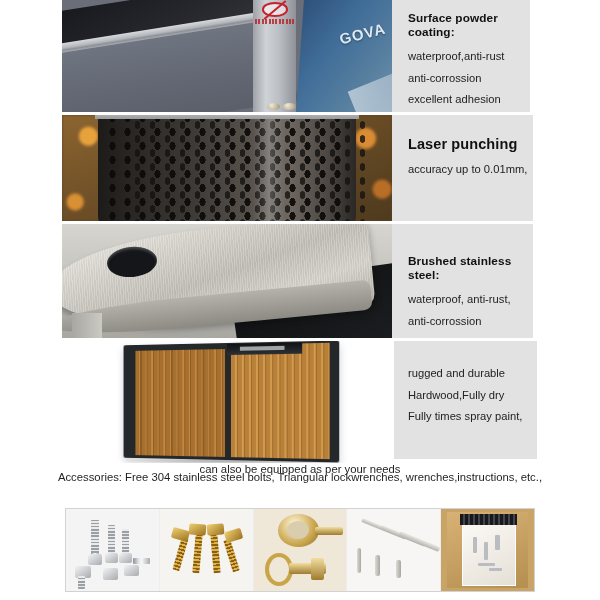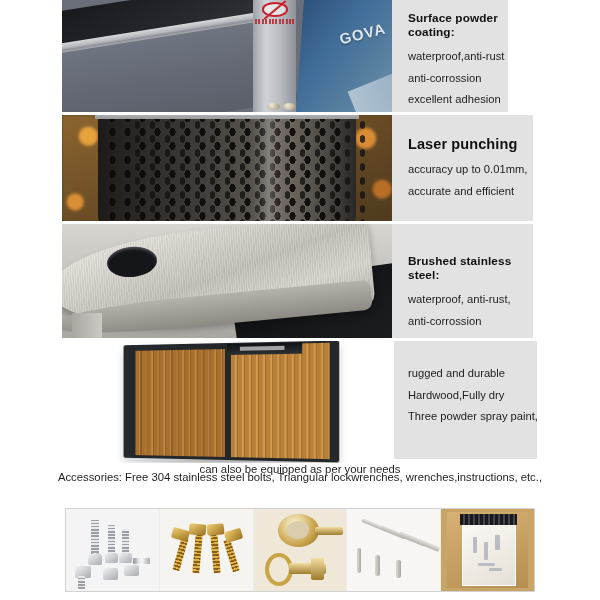--- a/index.html
+++ b/index.html
@@ -178,42 +178,41 @@
       <div class="body"></div>
       <div class="post"></div>
       <div class="nosmoke"></div>
       <div class="cnlab"></div>
       <div class="bluepanel"></div>
       <div class="gova">GOVA</div>
       <div class="streak"></div>
       <div class="bolt"></div>
       <div class="bolt b2"></div>
     </div>
-    <div class="txtbox" style="width:116px;height:112px;padding:11px 0 8px 16px;">
+    <div class="txtbox" style="width:138px;height:112px;padding:11px 0 8px 16px;">
       <div class="h sm">Surface powder coating:</div>
       <div class="l">waterproof,anti-rust</div>
       <div class="l">anti-corrossion</div>
       <div class="l">excellent adhesion</div>
       <div class="l">no flow</div>
     </div>
   </div>
 
   <div class="row" style="top:115px;height:106px;">
     <div class="photo p2" style="width:330px;height:106px;margin-left:62px;">
       <div class="leaves"></div>
       <div class="drum"></div>
       <div class="holes"></div>
       <div class="holes2"></div>
       <div class="gl"></div>
       <div class="topband"></div>
     </div>
     <div class="txtbox" style="width:141px;height:106px;padding:21px 0 14px 16px;">
       <div class="h big">Laser punching</div>
       <div class="l">accuracy up to 0.01mm,</div>
-      <div class="l">accurate and efficient</div>
     </div>
   </div>
 
   <div class="row" style="top:224px;height:114px;align-items:flex-end;">
     <div class="photo p3" style="width:330px;height:114px;margin-left:62px;">
       <div class="bg"></div>
       <div class="dark"></div>
       <div class="lid"></div>
       <div class="edge"></div>
       <div class="hole"></div>
@@ -232,21 +231,21 @@
         <div class="face"></div>
         <div class="face2"></div>
         <div class="topdark"></div>
         <div class="label"></div>
       </div>
       <div class="shadow"></div>
     </div>
     <div class="txtbox" style="width:143px;height:118px;margin-left:2px;padding:22px 0 0 14px;">
       <div class="l">rugged and durable</div>
       <div class="l">Hardwood,Fully dry</div>
-      <div class="l">Three powder spray paint,</div>
+      <div class="l">Fully times spray paint,</div>
     </div>
   </div>
 
   <div class="acc-caption" style="top:468px;">Accessories: Free 304 stainless steel bolts, Triangular lockwrenches, wrenches,instructions, etc.,</div>
   <div class="acc-caption" style="top:460px;">can also be equipped as per your needs</div>
 
   <div class="accstrip" style="left:65px;top:508px;width:470px;height:84px;">
 
     <div class="cell c1">
       <div class="sb" style="left:27%;top:14%;width:9%;height:46%;"></div>

